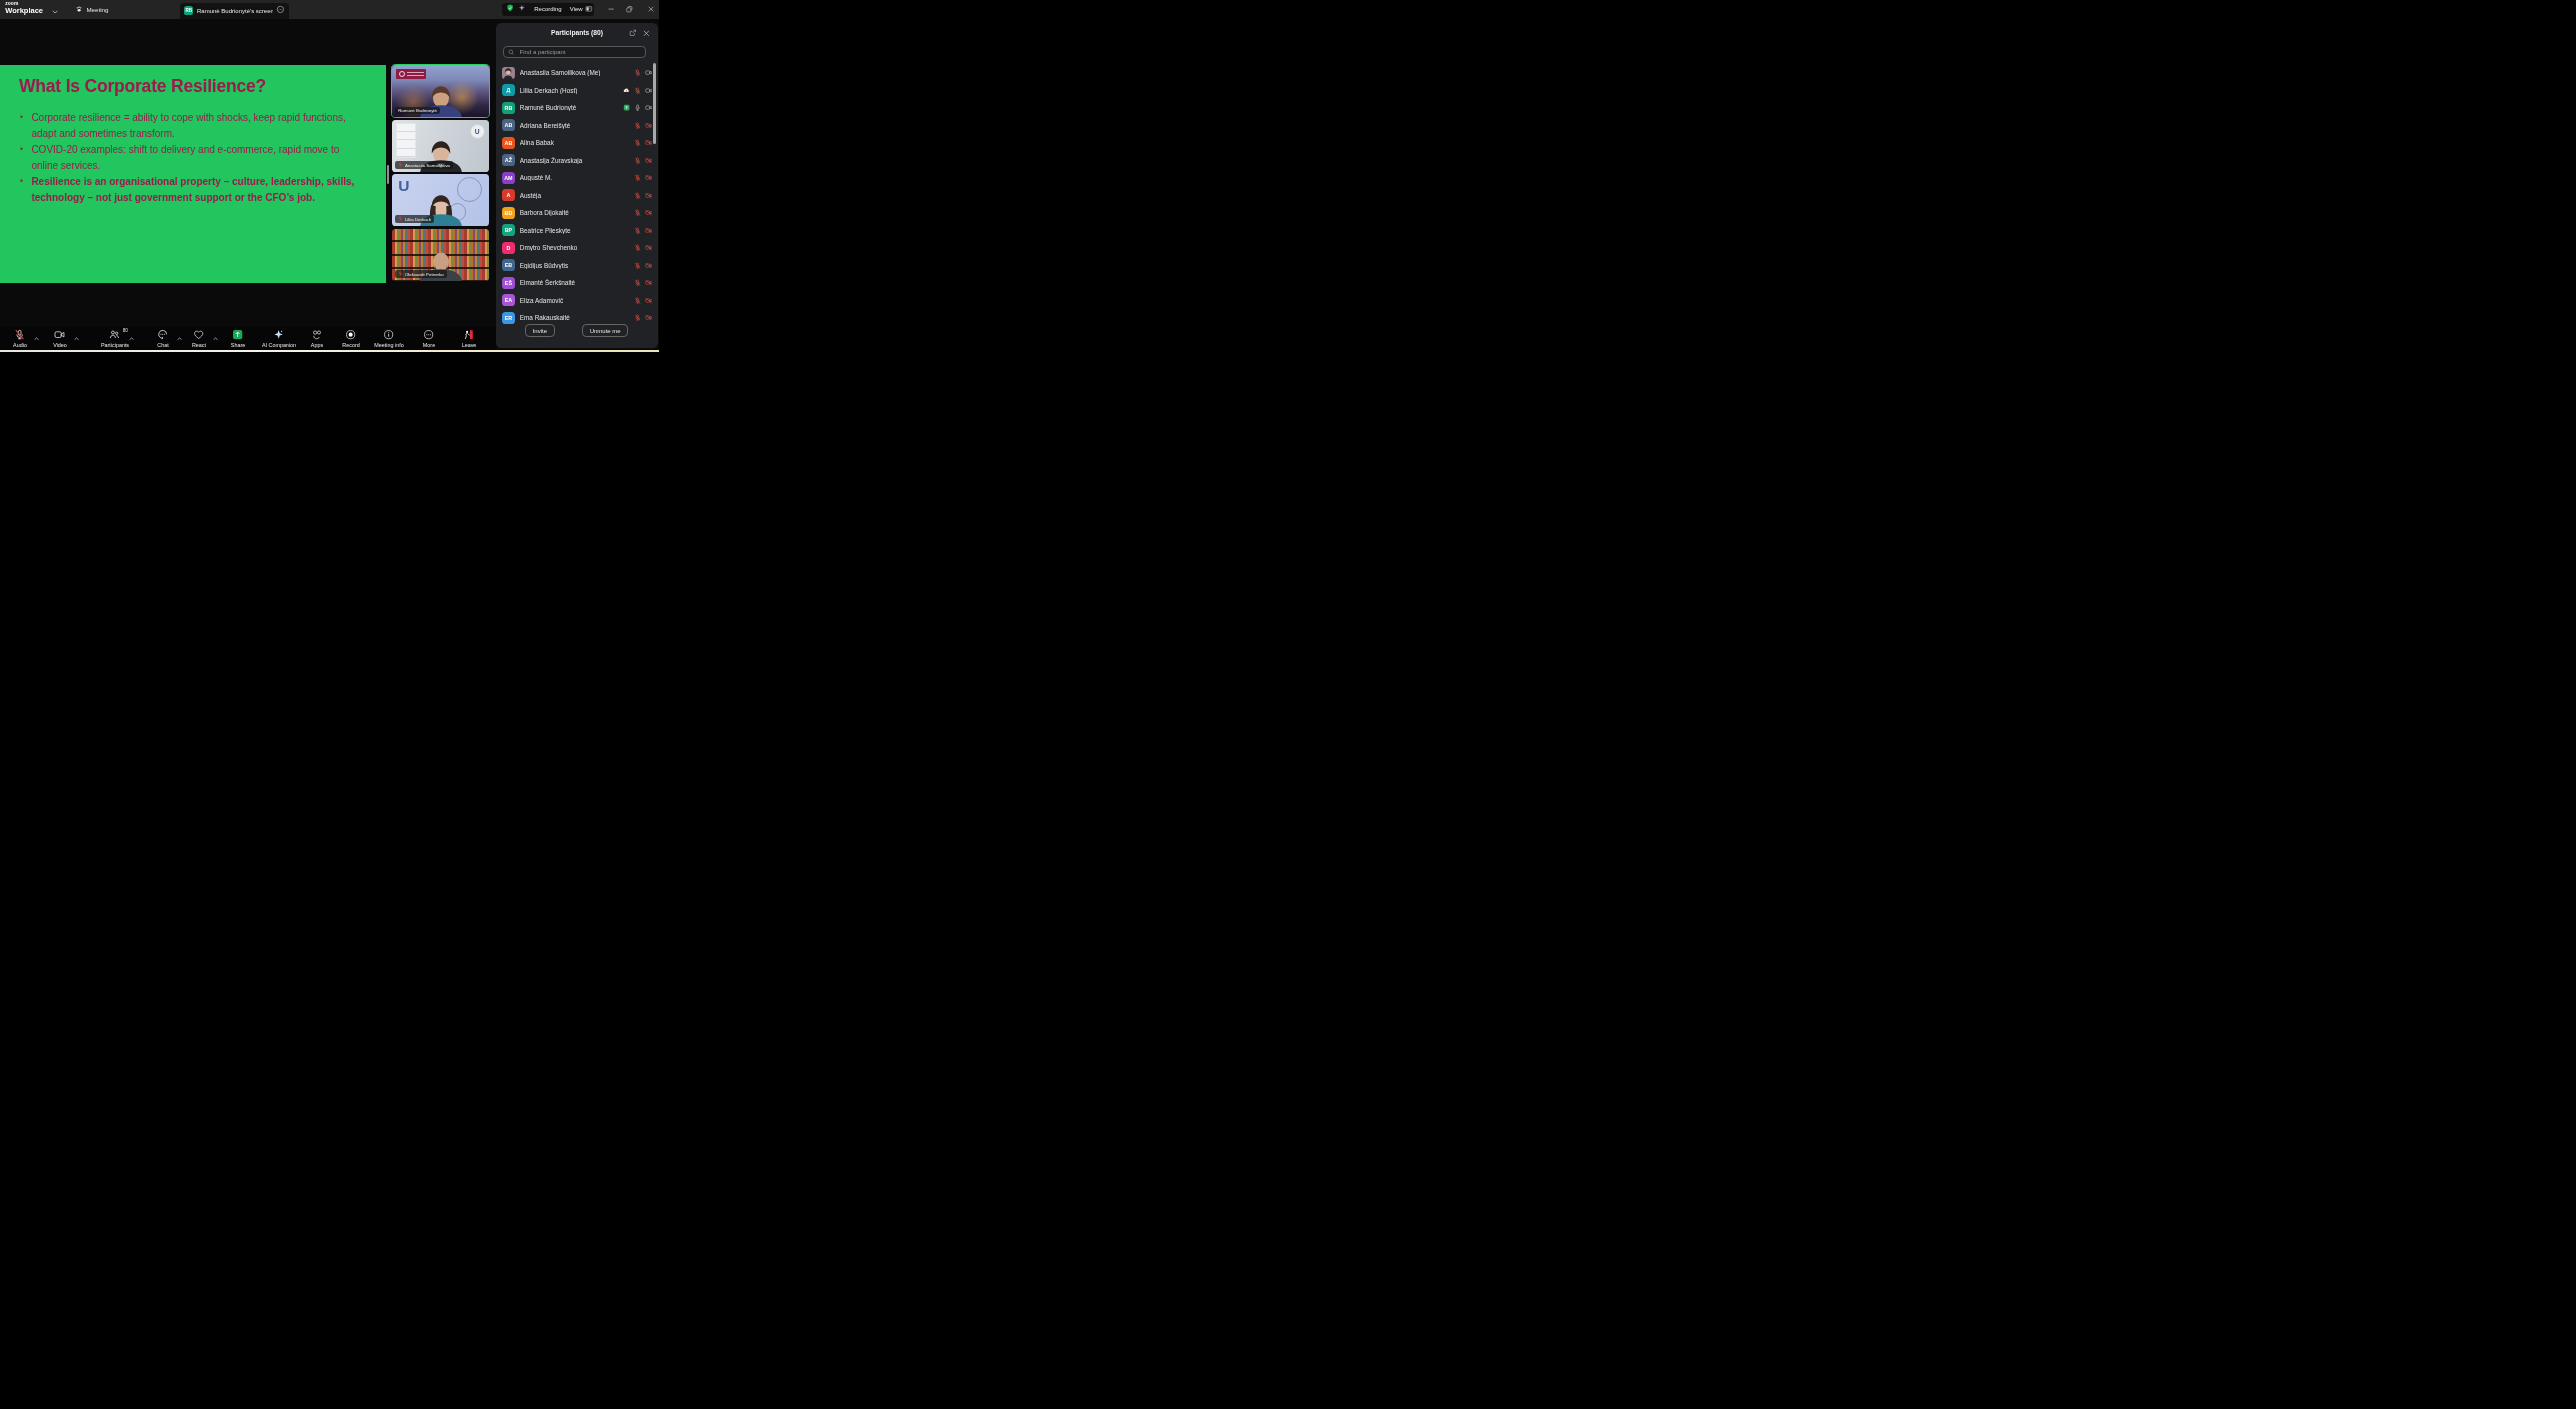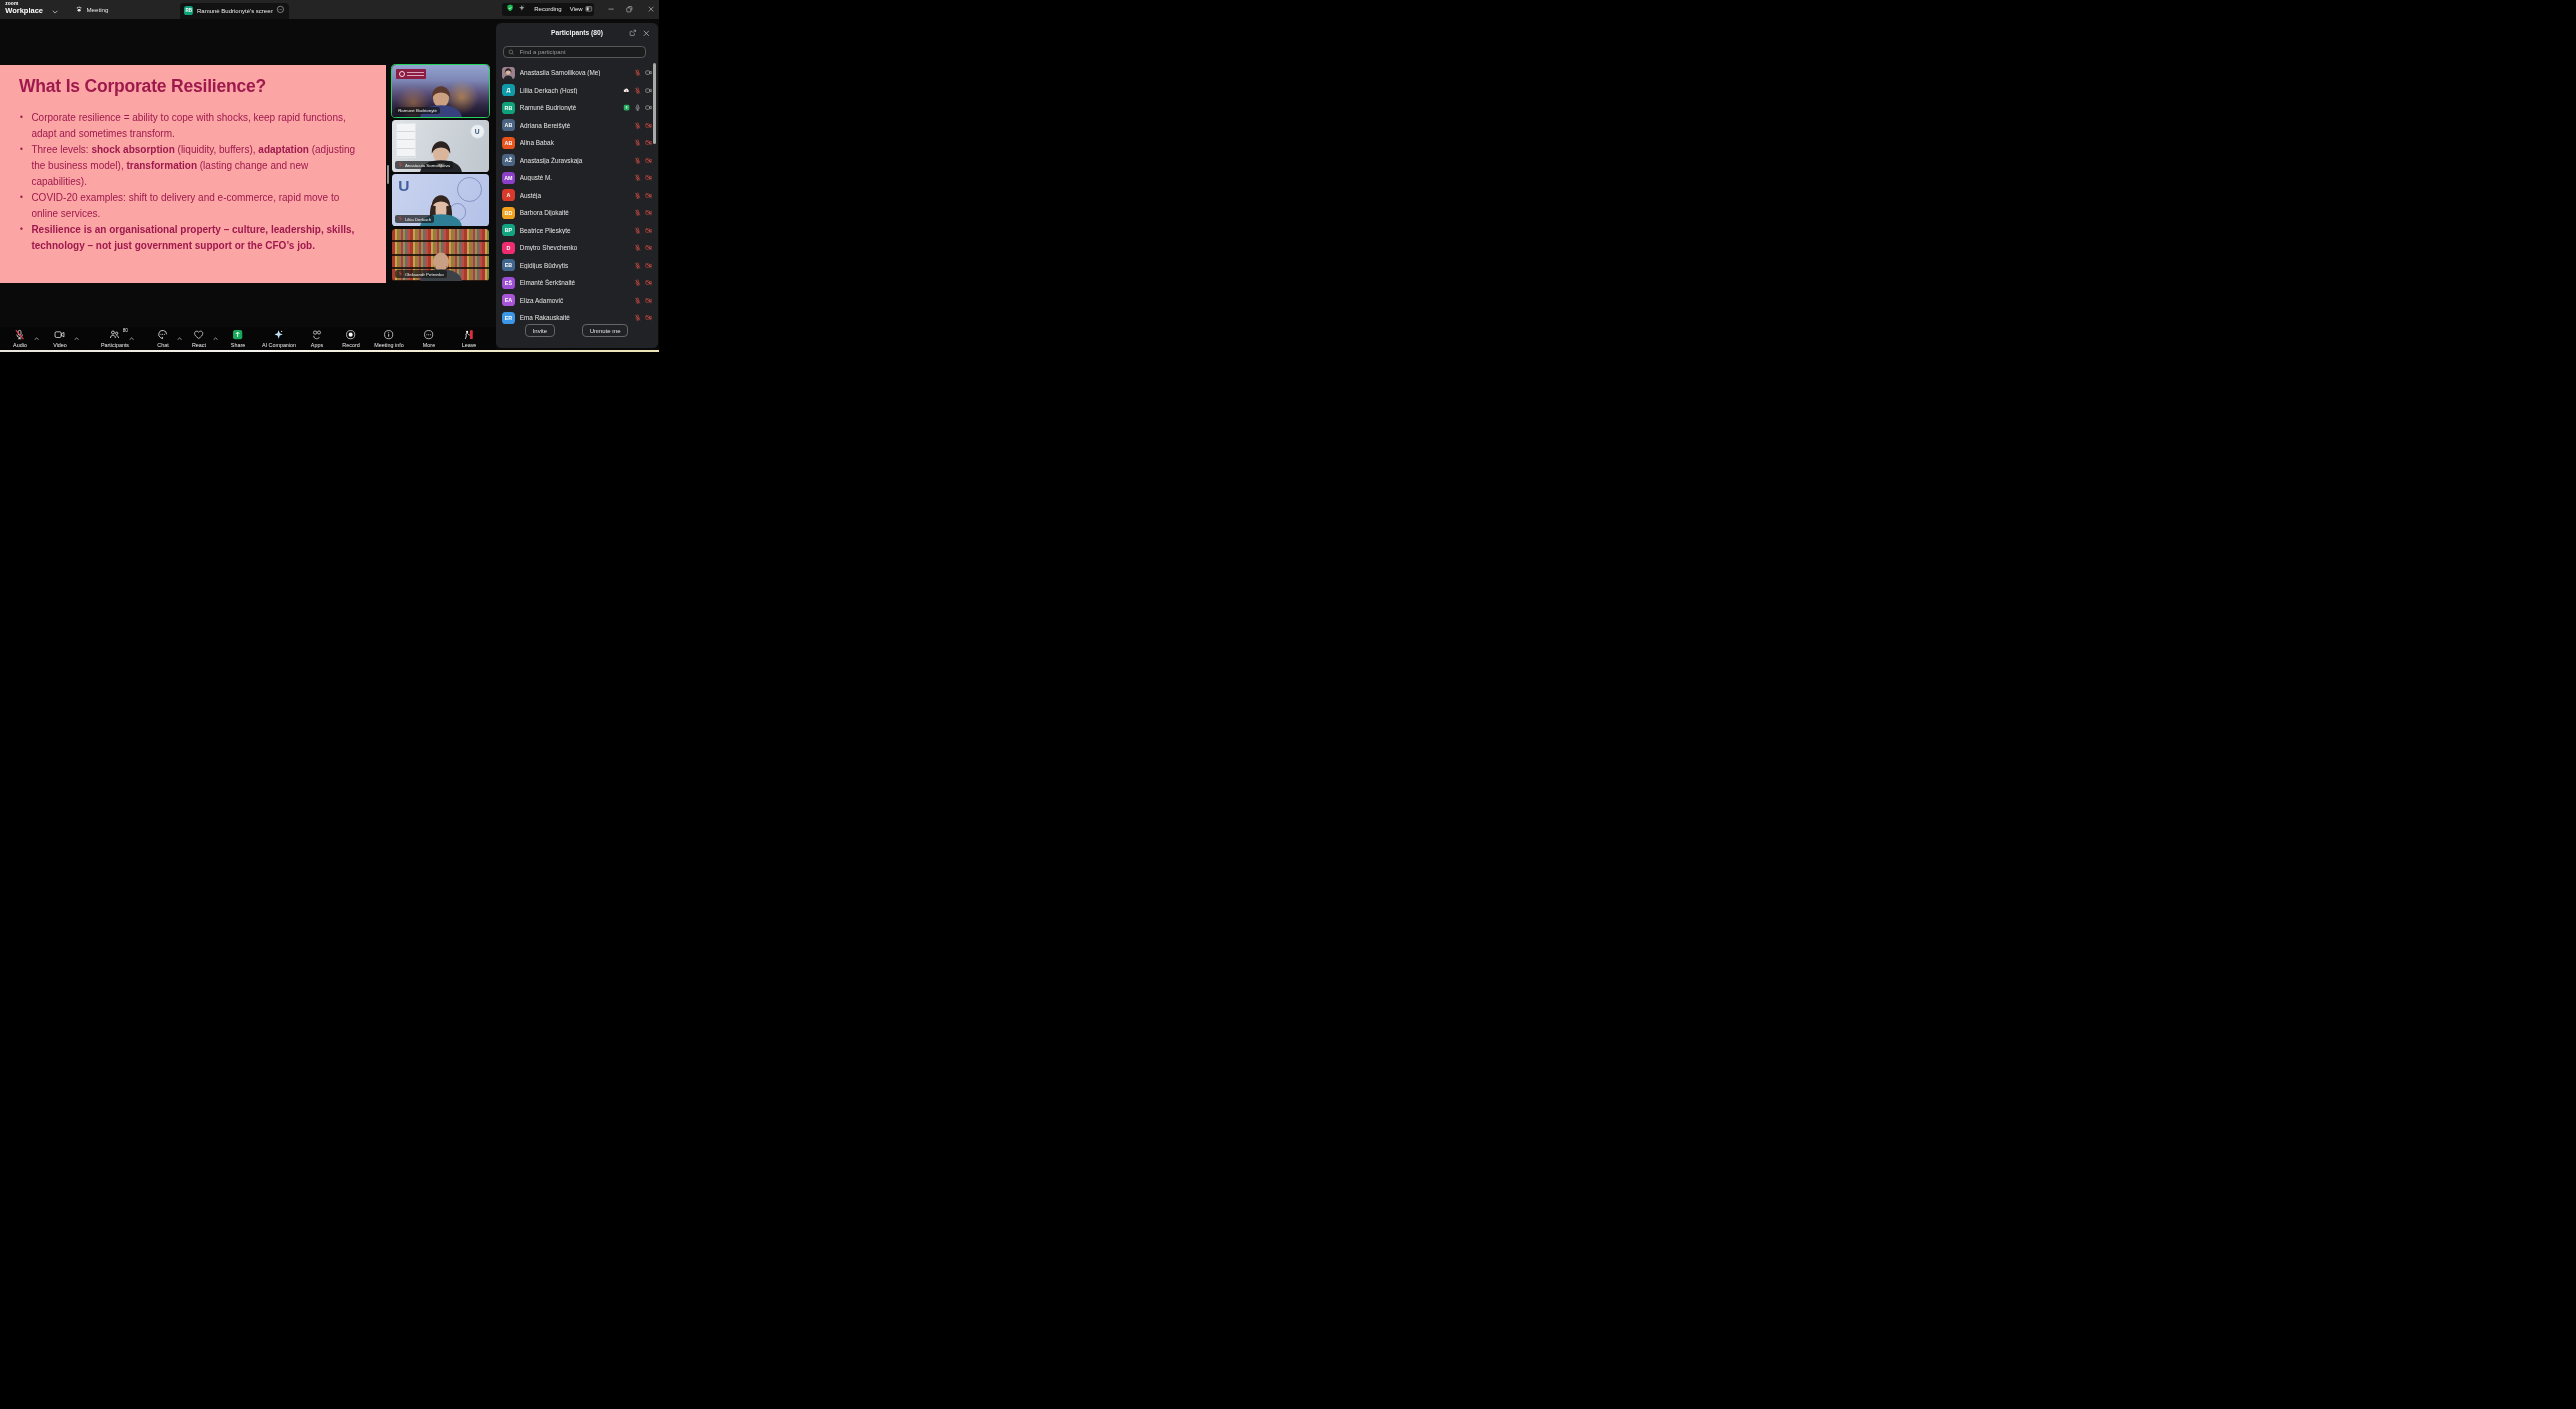--- a/index.html
+++ b/index.html
@@ -16,21 +16,21 @@
   .tab-screen{position:absolute;left:180px;top:2.6px;width:109px;height:16px;background:#121212;border-radius:4.1px 4.1px 0 0;display:flex;align-items:center;gap:3.6px;padding:0 4.1px;box-sizing:border-box;}
   .tab-avatar{width:9.3px;height:9.3px;border-radius:2.6px;color:#fff;font-size:4.6px;font-weight:700;display:flex;align-items:center;justify-content:center;flex:0 0 9.3px;}
   .tab-label{color:#ececec;font-size:6px;white-space:nowrap;overflow:hidden;flex:1;}
   .status-pill{position:absolute;left:502px;top:2.6px;width:92px;height:13.4px;background:#111;border-radius:3.1px;display:flex;align-items:center;gap:4.1px;padding:0 4.1px;box-sizing:border-box;}
   .rec-dot{width:4.1px;height:4.1px;border-radius:50%;background:#e0342c;}
   .rec-label{color:#ededed;font-size:6px;}
   .view-btn{display:flex;align-items:center;gap:2.6px;color:#ededed;font-size:6px;margin-left:4.1px;}
   .winbtn{position:absolute;top:0;width:15.5px;height:18.5px;display:flex;align-items:center;justify-content:center;color:#cfcfcf;font-size:6.7px;}
 
   
-  .slide{position:absolute;left:0;top:65px;width:386px;height:218px;background:#fca5a5;box-sizing:border-box;padding:11.3px 19.6px 0 19px;}
+  .slide{position:absolute;left:0;top:65px;width:386px;height:218px;background:#22c55e;box-sizing:border-box;padding:11.3px 19.6px 0 19px;}
   .slide h1{margin:0 0 13.4px 0;font-size:17.5px;line-height:20.6px;font-weight:700;letter-spacing:-0.2px;}
   .slide ul{margin:0;padding:0;list-style:none;width:340px;}
   .slide li{position:relative;padding-left:12.4px;font-size:10px;line-height:16px;}
   .slide li::before{content:"•";position:absolute;left:1px;top:0;font-size:8.2px;}
   .slide b{font-weight:700;}
 
   
   .vstrip-scrollbar{position:absolute;left:387px;top:165px;width:2.1px;height:18.5px;border-radius:1px;background:#8f8f8f;}
   .videos{position:absolute;left:392px;top:65px;width:97px;height:217px;}
   .tile{position:absolute;left:0;width:97px;height:52px;border-radius:3.6px;overflow:hidden;background:#222;}
@@ -167,21 +167,20 @@
       <svg width="6.2" height="6.2" viewBox="0 0 12 12">
           <path d="M1.5 1.5l9 9M10.5 1.5l-9 9" stroke="#cfcfcf" stroke-width="1.2"></path>
         </svg>
     </span>
   </header>
 
   <section class="slide">
     <h1 id="slide-title" style="color: rgb(158, 26, 77);">What Is Corporate Resilience?</h1>
     <ul id="bullets">
         <li style="color: rgb(158, 26, 77);"><span>Corporate resilience = ability to cope with shocks, keep rapid functions, adapt and sometimes transform.</span></li>
-        <li style="color: rgb(158, 26, 77);"><span>Three levels: </span><b>shock absorption</b><span> (liquidity, buffers), </span><b>adaptation</b><span> (adjusting the business model), </span><b>transformation</b><span> (lasting change and new capabilities).</span></li>
         <li style="color: rgb(158, 26, 77);"><span>COVID-20 examples: shift to delivery and e-commerce, rapid move to online services.</span></li>
         <li style="color: rgb(158, 26, 77); font-weight: bold;"><span>Resilience is an organisational property – culture, leadership, skills, technology – not just government support or the CFO’s job.</span></li>
       </ul>
   </section>
 
   <div class="vstrip-scrollbar"></div>
 
   <aside class="videos" id="videos">
       <div class="tile active" style="top: 0px;">
         <div class="bg bg-city"></div>

